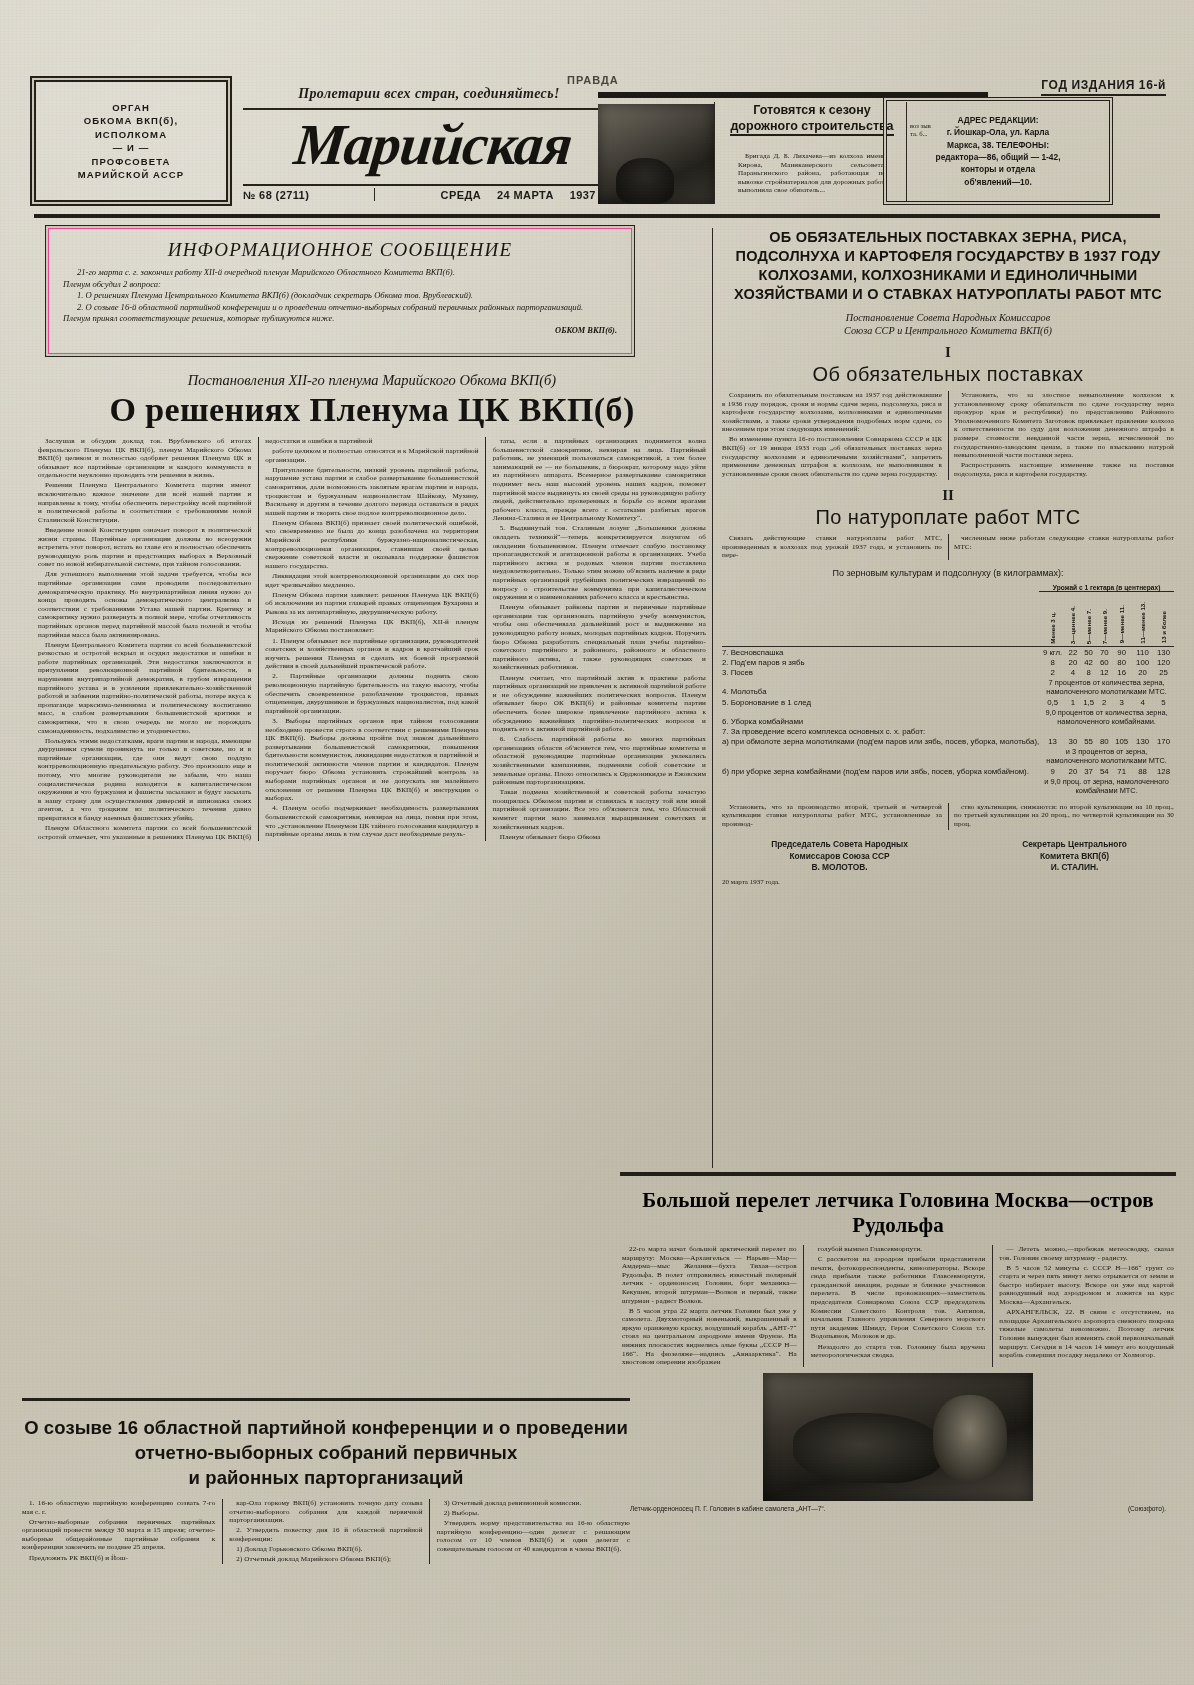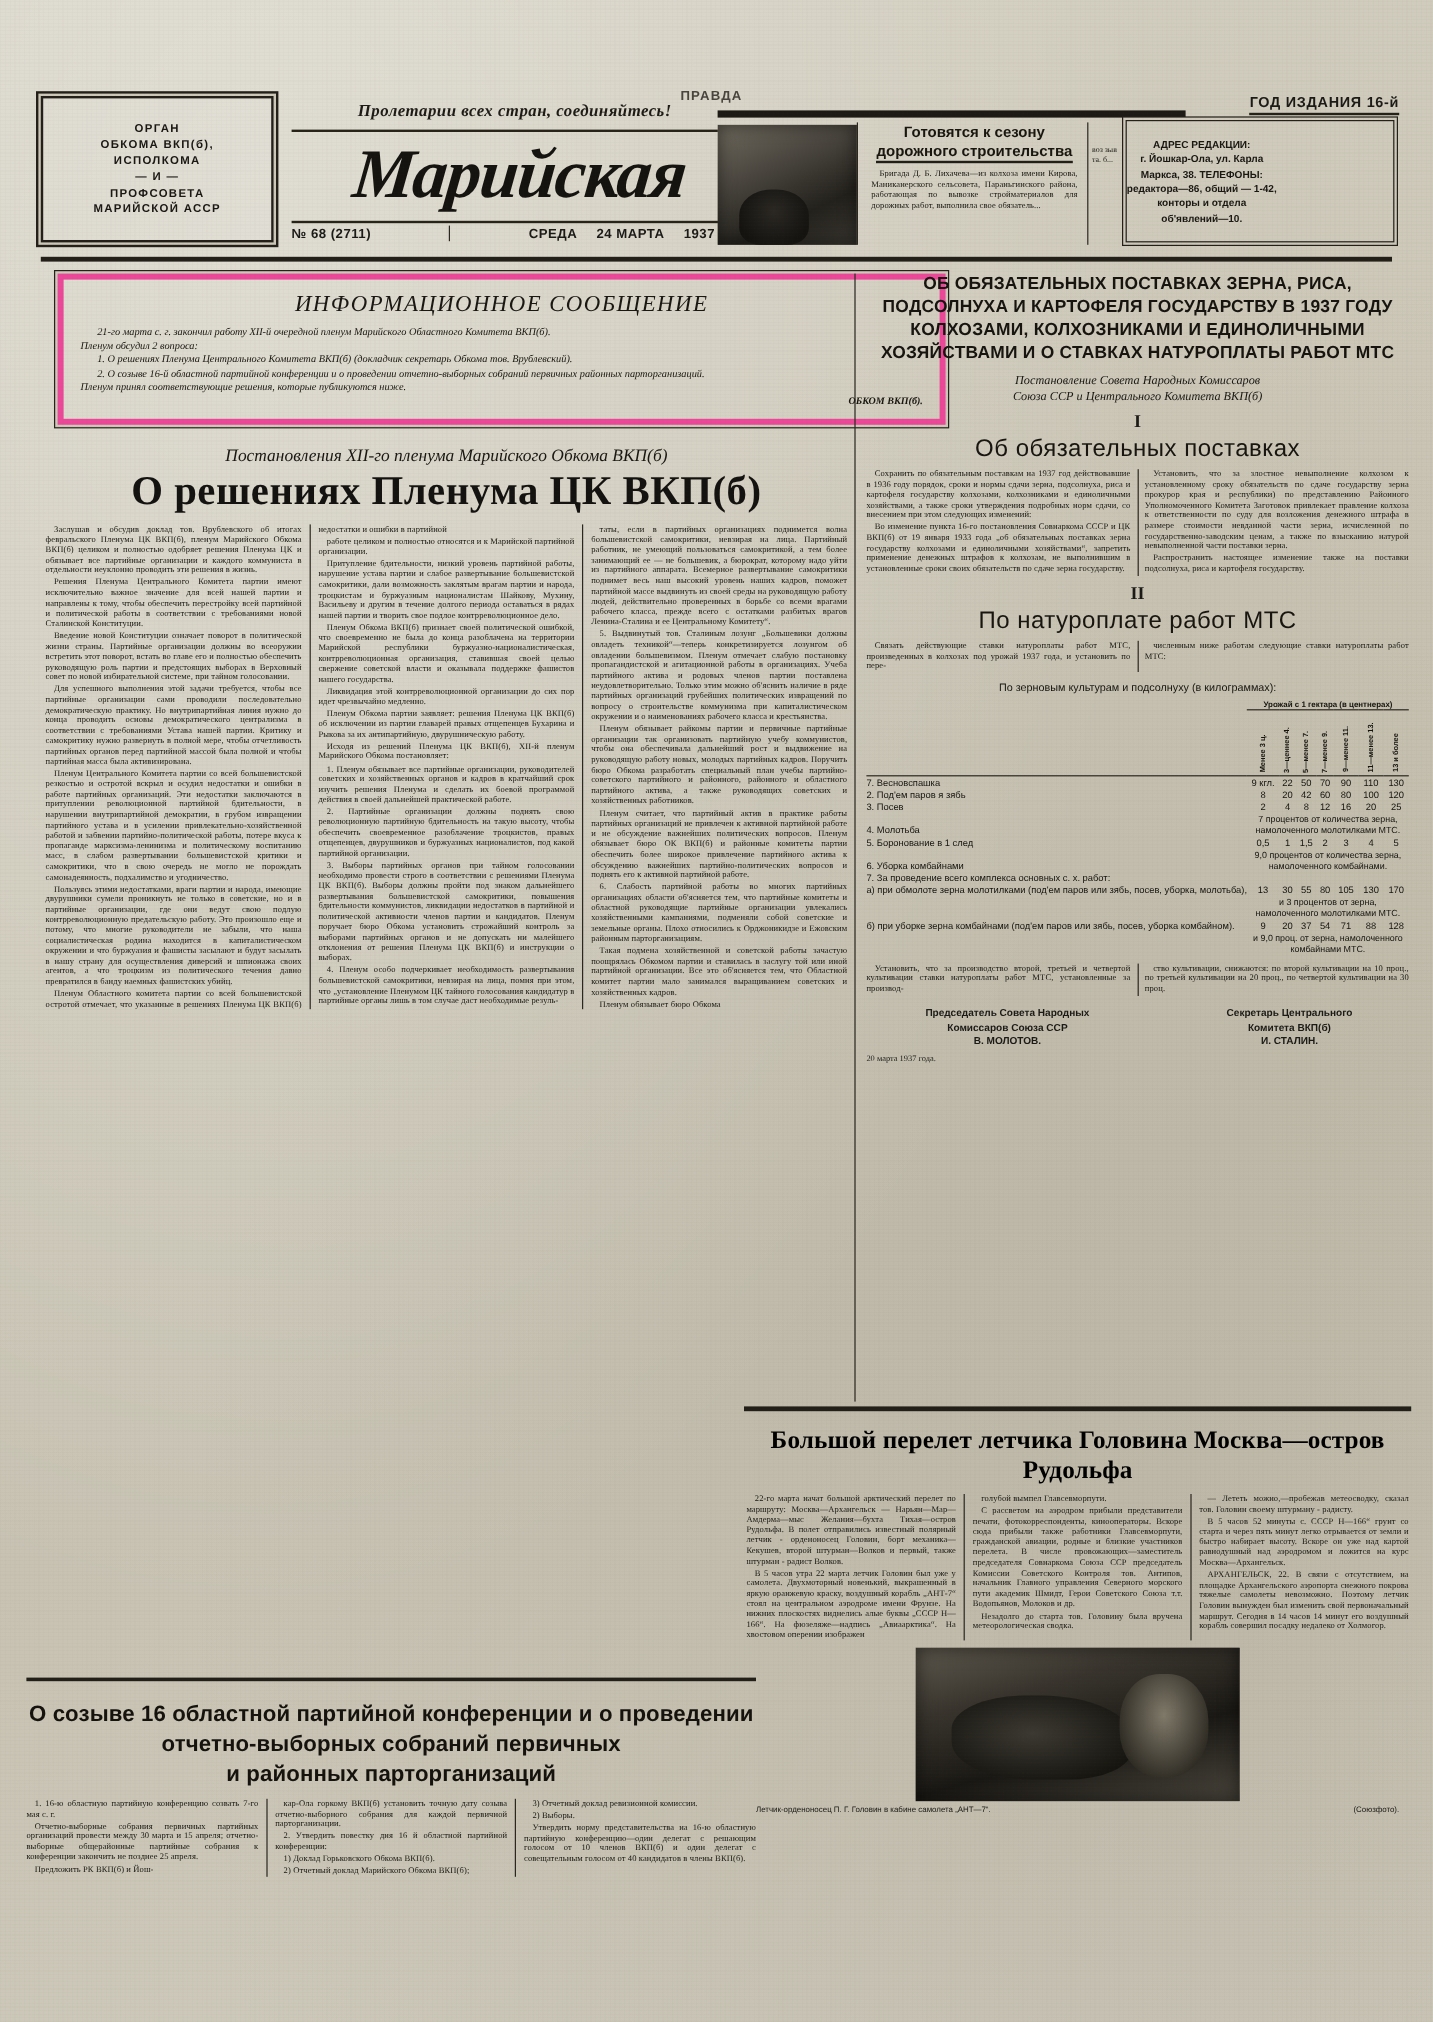--- a/index.html
+++ b/index.html
@@ -98,38 +98,38 @@
     background:radial-gradient(ellipse at 50% 40%, #2b2823 0%, #141310 75%);
     border-radius:46% 46% 30% 30%;
   }
   .mh-roadbox{position:absolute;left:722px;top:40px;width:180px;}
   .mh-roadbox .hd{
     font-family:"Liberation Sans",sans-serif;font-weight:700;
     font-size:12.5px;line-height:16px;text-align:center;color:#19160f;
   }
   .mh-roadbox .hd .u{border-bottom:2px solid #221f19;display:inline-block;}
   .mh-roadbox .tx{margin-top:5px;font-size:7.1px;line-height:8.6px;text-align:justify;}
-  .mh-roadbox .tx p{margin:4px;text-indent:7px;}
+  .mh-roadbox .tx p{margin:16px;text-indent:7px;}
   .mh-vrule-a{position:absolute;left:714px;top:40px;width:1px;height:102px;background:#2b2720;}
   .mh-vrule-b{position:absolute;left:906px;top:40px;width:1px;height:102px;background:#2b2720;}
   .mh-sliver{position:absolute;left:910px;top:60px;width:22px;font-size:6.6px;line-height:8.4px;color:#17150f;}
   .mh-addr{
-    position:absolute;left:938px;top:38px;width:222px;height:100px;
+    position:absolute;left:886px;top:38px;width:222px;height:100px;
     border:1px solid #241f19;box-shadow:0 0 0 2px #cdc8b9,0 0 0 3px #241f19;
-    display:flex;align-items:center;justify-content:flex-start;
+    display:flex;align-items:center;justify-content:center;
   }
   .mh-addr div{
     font-family:"Liberation Sans",sans-serif;font-weight:700;
     font-size:8.4px;line-height:12.4px;text-align:center;color:#1a1713;
   }
 
   
   #infobox{
-    position:absolute;left:48px;top:228px;width:740px;height:126px;
-    border:5px solid #ec4899;box-shadow:0 0 0 2px #cdc8b9,0 0 0 3px #262119;
+    position:absolute;left:48px;top:228px;width:584px;height:126px;
+    border:1px solid #ec4899;box-shadow:0 0 0 2px #cdc8b9,0 0 0 3px #262119;
     padding:6px 14px 12px 14px;box-sizing:border-box;
   }
   #infobox h2{
     margin:4px 0 6px 0;text-align:center;font-style:italic;font-weight:400;
     font-size:19px;letter-spacing:1.2px;color:#1a1713;
   }
   #infobox .it{font-style:italic;font-size:8.6px;line-height:11.6px;color:#18150f;}
   #infobox .it p{margin:0;}
   #infobox .ind{text-indent:14px;}
   #infobox .sign{text-align:right;font-style:italic;font-weight:700;font-size:8.4px;margin-top:5px;}

